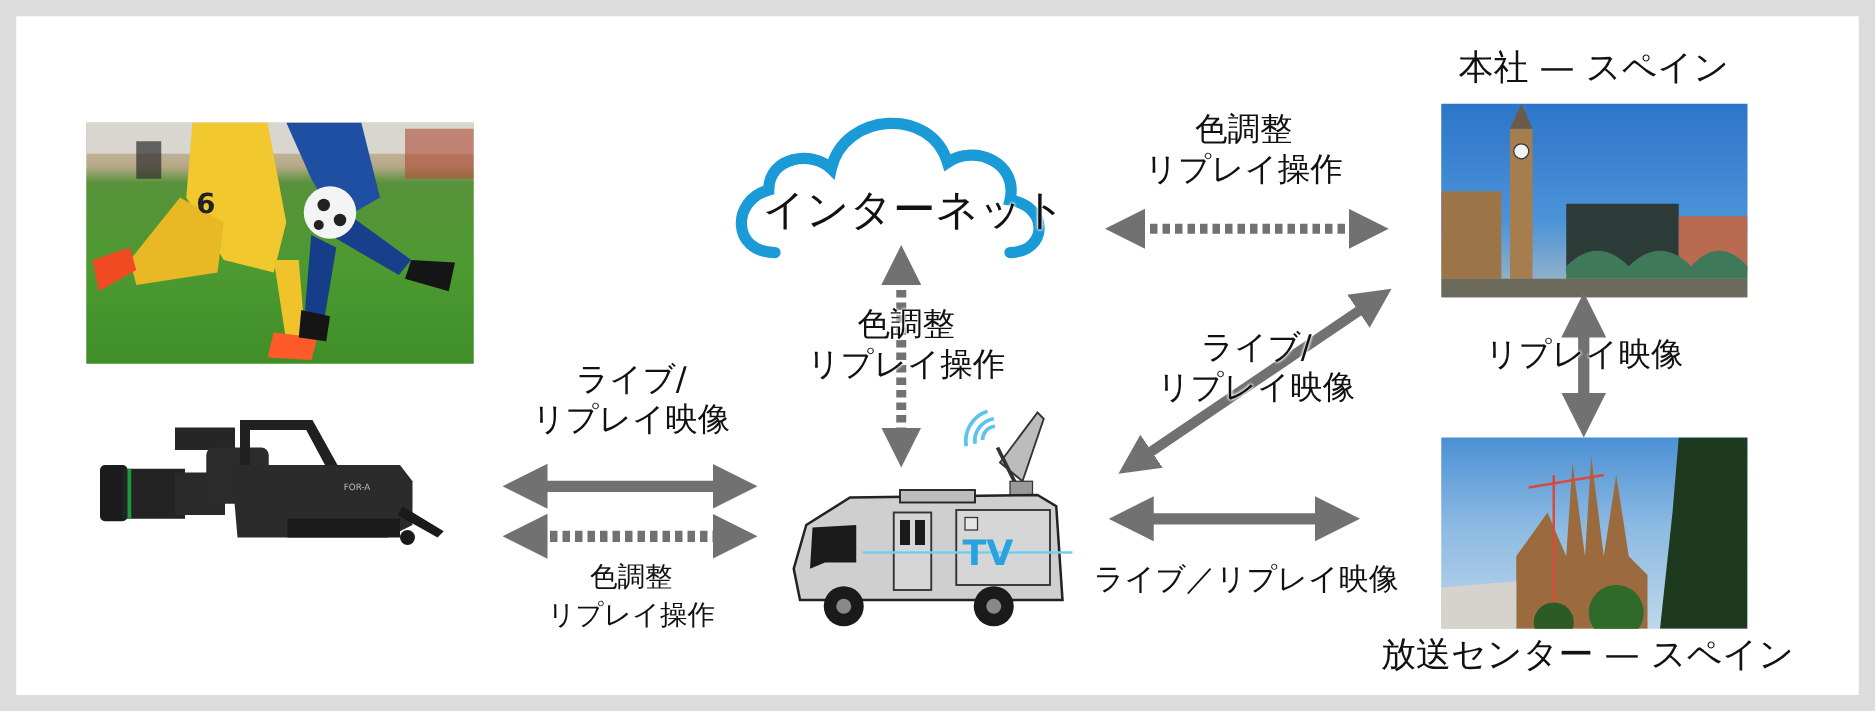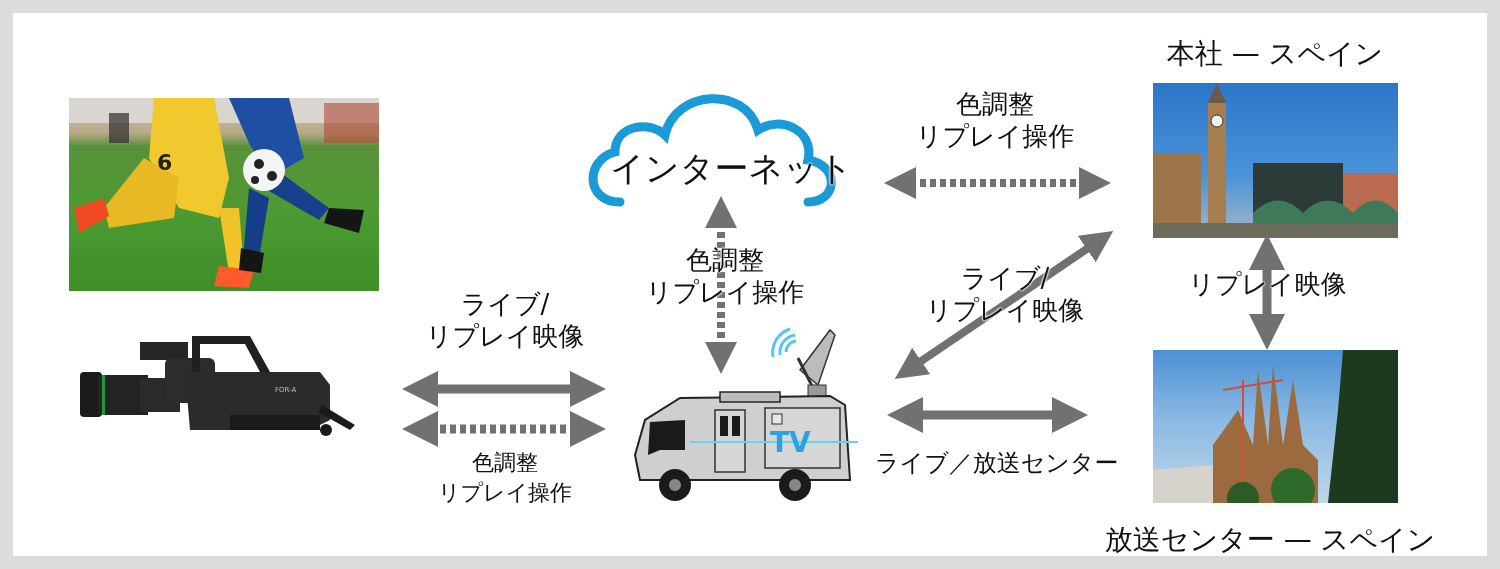--- a/index.html
+++ b/index.html
@@ -114,21 +114,21 @@
     <path d="M60 153 L60 95 L85 60 L100 95 L105 20 L115 95 L120 15 L130 95 L140 30 L150 95 L165 110 L165 153 Z" fill="#9b6a3e"></path>
     <line x1="90" y1="30" x2="90" y2="150" stroke="#d84a3a" stroke-width="2"></line>
     <line x1="70" y1="40" x2="130" y2="30" stroke="#d84a3a" stroke-width="2"></line>
     <line x1="195" y1="30" x2="195" y2="130" stroke="#d84a3a" stroke-width="2"></line>
     <path d="M190 0 L245 0 L245 153 L175 153 L185 60 Z" fill="#1e3a1e"></path>
     <path d="M0 120 L60 115 L60 153 L0 153 Z" fill="#d5d3cc"></path>
     <circle cx="140" cy="140" r="22" fill="#2e6a2a"></circle>
     <circle cx="90" cy="148" r="16" fill="#2c5b25"></circle>
   </svg>
 </div>
-<div class="lbl" style="left:1100px;top:508px;width:340px;font-size:28px;margin-top:16px;">放送センター — スペイン</div>
+<div class="lbl" style="left:1100px;top:508px;width:340px;font-size:28px;">放送センター — スペイン</div>
 
 <svg width="1500" height="569">
   <defs>
     <marker id="ah" markerWidth="4" markerHeight="4" refX="2" refY="2" orient="auto-start-reverse" markerUnits="strokeWidth">
       <path d="M0 0 L4 2 L0 4 Z" fill="#717171"></path>
     </marker>
   </defs>
 
   <line x1="420" y1="389" x2="588" y2="389" stroke="#717171" stroke-width="9" marker-start="url(#ah)" marker-end="url(#ah)"></line>
 
@@ -159,17 +159,17 @@
 </div>
 <div class="lbl" style="left:895px;top:88px;width:200px;">
   <div>色調整</div>
   <div>リプレイ操作</div>
 </div>
 <div class="lbl" style="left:905px;top:262px;width:200px;">
   <div>ライブ/</div>
   <div>リプレイ映像</div>
 </div>
 <div class="lbl" style="left:875px;top:447px;width:240px;font-size:24px;">
-  <div>ライブ／放送センター</div>
+  <div>ライブ／リプレイ映像</div>
 </div>
 <div class="lbl" style="left:1180px;top:268px;width:175px;">
   <div>リプレイ映像</div>
 </div>
 
 </body></html>

